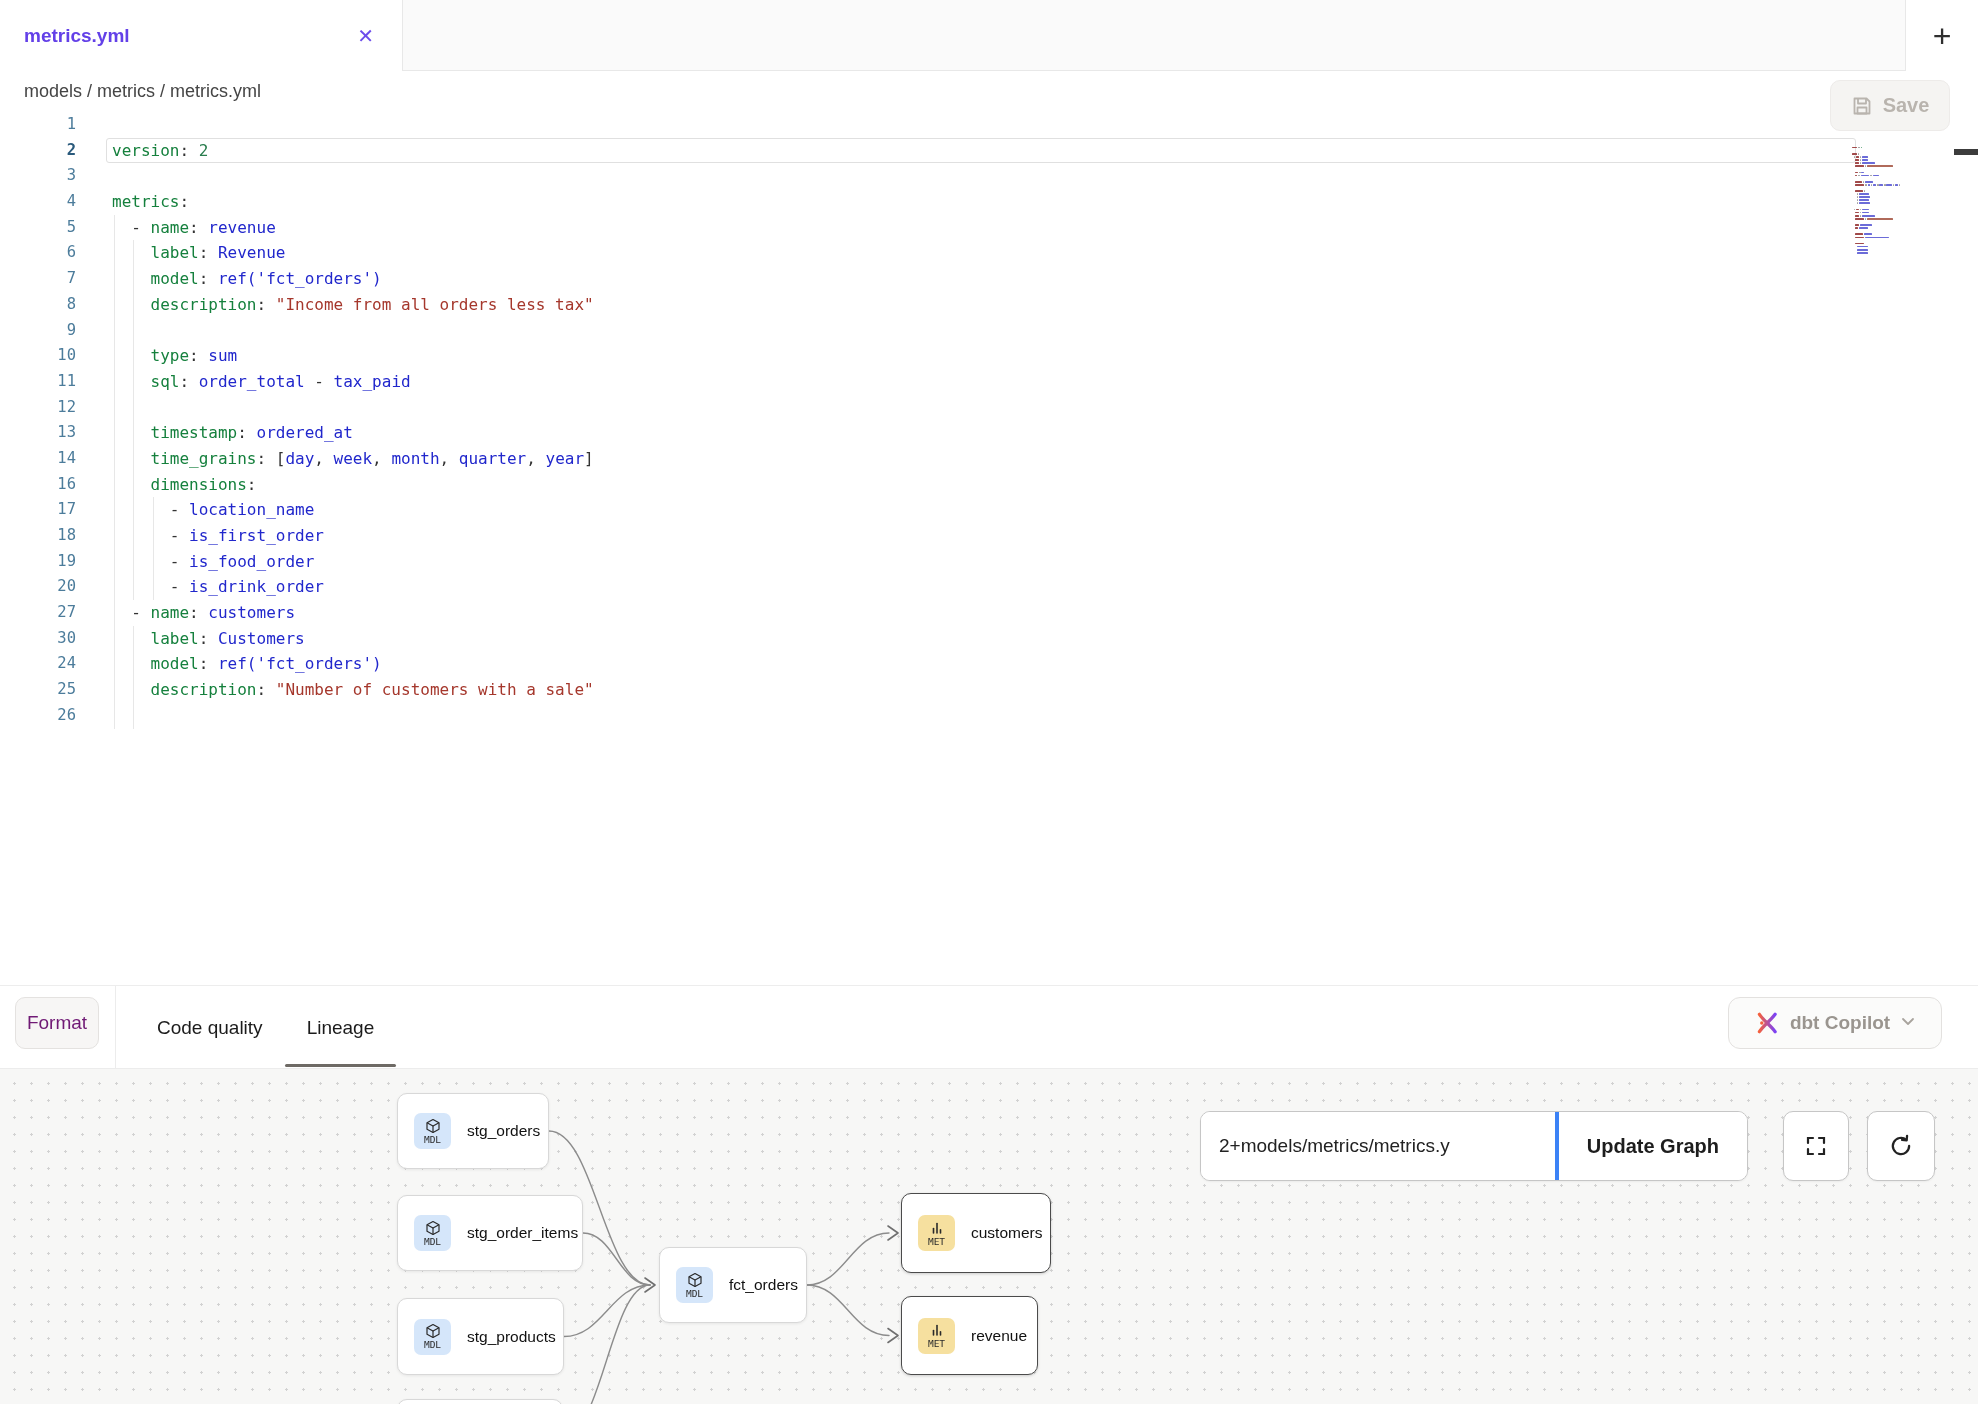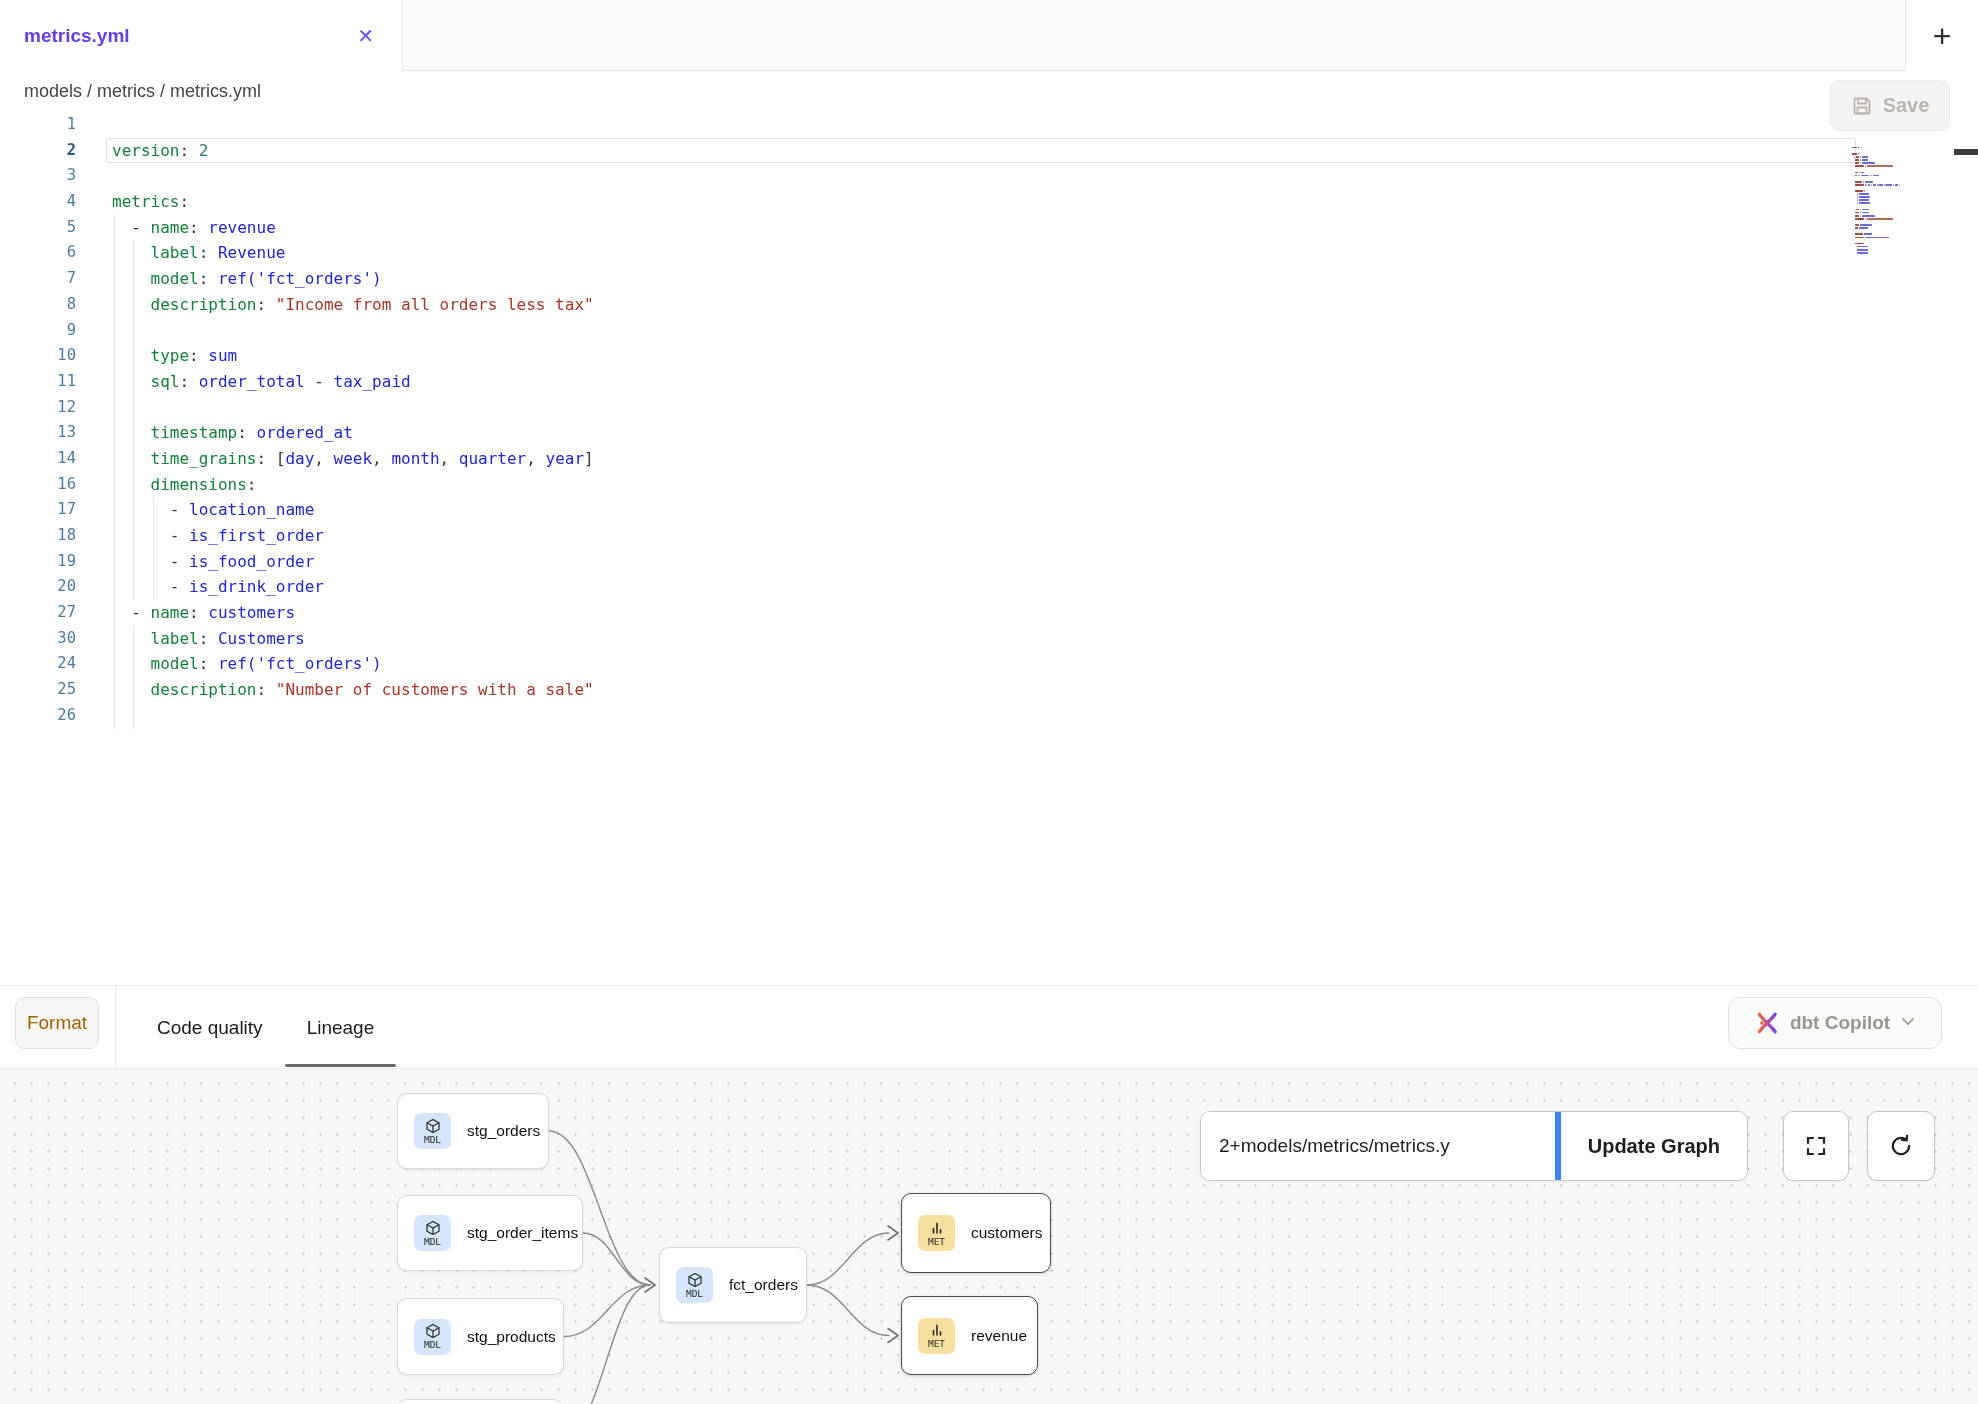--- a/index.html
+++ b/index.html
@@ -36,21 +36,21 @@
   .curline-box { position:absolute; left:106px; width:1750px; top:0; height:25.7px; border:1px solid #e0e0e0; border-radius:3px; z-index:0; }
 
   
   .minimap { position:absolute; left:1852px; top:31px; width:100px; z-index:4; }
   .mm-row { position:relative; height:3.1px; }
   .mm-bar { position:absolute; top:0.7px; height:1.7px; border-radius:0.5px; }
   .cursor-marker { position:absolute; right:0; top:37px; width:24px; height:6px; background:#3c3c3c; z-index:5; }
 
   
   .bottombar { position:absolute; left:0; top:985px; width:1978px; height:84px; background:#fff; border-top:1px solid #ededed; border-bottom:1px solid #ececec; }
-  .format-btn { position:absolute; left:15px; top:11px; width:84px; height:52px; border:1px solid #e4e2e0; border-radius:10px; background:#f7f6f5; color:#a16207; font-size:19px; display:flex; align-items:center; justify-content:center; cursor:default; }
+  .format-btn { position:absolute; left:15px; top:11px; width:84px; height:52px; border:1px solid #e4e2e0; border-radius:10px; background:#f7f6f5; color:#701a75; font-size:19px; display:flex; align-items:center; justify-content:center; cursor:default; }
   .bb-divider { position:absolute; left:115px; top:0; width:1px; height:83px; background:#ececec; }
   .bb-tabs { position:absolute; left:135px; top:0; height:83px; display:flex; }
   .bb-tab { position:relative; height:83px; display:flex; align-items:center; padding:0 22px; font-size:19px; color:#1b1b1b; cursor:pointer; }
   .bb-tab .underline { position:absolute; left:0; right:0; bottom:2px; height:3px; background:#6e6a65; border-radius:2px; display:none; }
   .bb-tab.active .underline { display:block; }
   .copilot-btn { position:absolute; left:1728px; top:11px; width:214px; height:52px; background:#fbfbfa; border:1px solid #e3e1df; border-radius:12px; display:flex; align-items:center; justify-content:center; gap:10px; color:#9a958f; font-size:19px; font-weight:600; cursor:pointer; }
   .copilot-btn .chev { color:#a8a39d; }
 
   
   .panel { position:absolute; left:0; top:1069px; width:1978px; height:335px; background:#f7f7f6; overflow:hidden;
@@ -60,21 +60,21 @@
   .gnode.selected { border:1.8px solid #4b4b4b; box-shadow:0 1px 3px rgba(0,0,0,.18); }
   .gnode .badge { width:37px; height:36px; border-radius:7px; display:flex; flex-direction:column; align-items:center; justify-content:center; flex:0 0 37px; }
   .badge.mdl { background:#d5e6fa; }
   .badge.met { background:#f6e09f; }
   .badge .btxt { font-family:"DejaVu Sans Mono", monospace; font-size:9.5px; color:#2b2b2b; line-height:1; margin-top:1px; }
   .gnode .nlabel { font-size:15.5px; color:#111; }
 
   .graph-toolbar { position:absolute; left:1200px; top:42px; height:70px; display:flex; }
   .filter-group { display:flex; width:548px; height:70px; background:#fff; border:1px solid #c6c6c6; border-radius:10px; overflow:hidden; box-shadow:0 1px 2px rgba(0,0,0,.05); }
   .filter-input { width:355px; height:100%; border:none; outline:none; padding:0 18px; font-size:19px; color:#222; font-family:"Liberation Sans", sans-serif; background:#fff; }
-  .update-btn { width:193px; height:100%; border:none; border-left:6px solid #3b82f6; background:#fff; font-size:20px; font-weight:600; color:#1d1d1d; cursor:pointer; font-family:"Liberation Sans", sans-serif; }
+  .update-btn { width:193px; height:100%; border:none; border-left:4px solid #3b82f6; background:#fff; font-size:20px; font-weight:600; color:#1d1d1d; cursor:pointer; font-family:"Liberation Sans", sans-serif; }
   .sq-btn { position:absolute; top:42px; width:66px; height:70px; background:#fff; border:1px solid #c6c6c6; border-radius:10px; display:flex; align-items:center; justify-content:center; cursor:pointer; box-shadow:0 1px 2px rgba(0,0,0,.05); }
   .sq-btn.fullscreen { left:1783px; }
   .sq-btn.refresh { left:1867px; width:68px; }
 </style>
 </head>
 <body>
 
 <div class="tabbar">
   <div class="tab-strip-rest"></div>
   <div class="tab">

